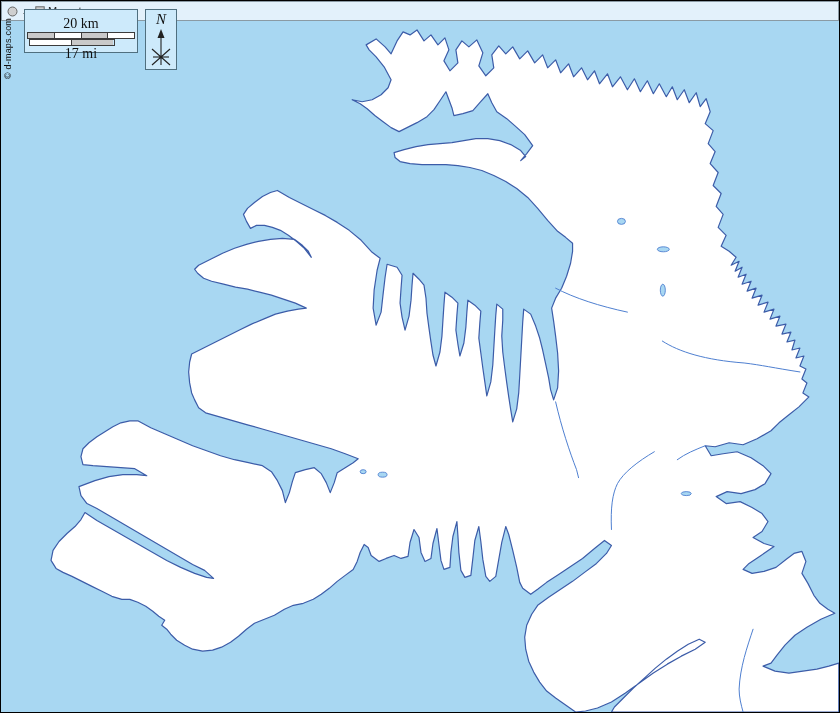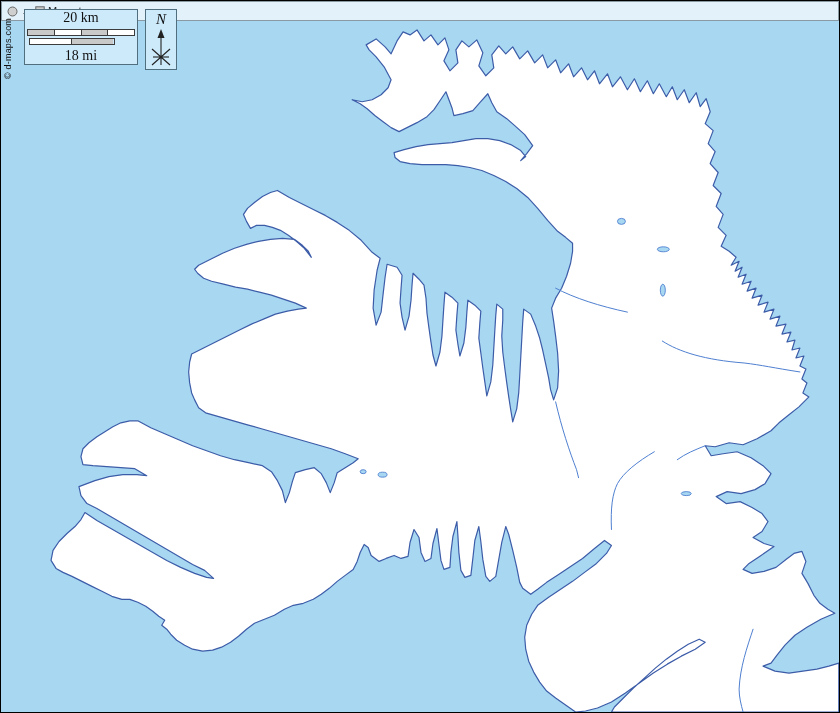--- a/index.html
+++ b/index.html
@@ -6,21 +6,21 @@
   .stage{
     position:relative;width:840px;height:713px;box-sizing:border-box;
     background:#A8D7F2;border:1px solid #000;overflow:hidden;
     font-family:"Liberation Sans",sans-serif;
   }
   .map-svg{position:absolute;left:0;top:0;width:100%;height:100%;}
   .panel{
     position:absolute;background:#CDEAFB;border:1px solid #4F6F7F;
     box-sizing:border-box;
   }
-  .scale-box{left:23px;top:8px;width:114px;height:56px;display:flex;flex-direction:column;align-items:center;justify-content:space-between;padding:0 0;}
+  .scale-box{left:23px;top:8px;width:114px;height:44px;display:flex;flex-direction:column;align-items:center;justify-content:space-between;padding:6px 0;}
   .scale-label{font-family:"Liberation Serif",serif;font-size:14px;color:#111;line-height:16px;}
   .bar{display:flex;border:1px solid #3c3c3c;height:5px;}
   .bar .seg{height:5px;}
   .seg.g{background:#c9c9c9;border-left:1px solid #3c3c3c;}
   .seg.w{background:#ffffff;border-left:1px solid #3c3c3c;}
   .bar .seg:first-child{border-left:none;}
   .north-box{left:144px;top:8px;width:32px;height:61px;display:flex;flex-direction:column;align-items:center;}
   .north-n{font-family:"Liberation Serif",serif;font-style:italic;font-size:15px;color:#111;line-height:15px;margin-top:2px;}
   .merc-box{
     left:199px;top:11px;height:20px;background:#E3F1FB;border:1px solid #8a9aa4;
@@ -49,21 +49,21 @@
     <div class="bar" style="width:106px;">
       <div class="seg g" style="width:26px;"></div>
       <div class="seg w" style="width:26px;"></div>
       <div class="seg g" style="width:26px;"></div>
       <div class="seg w" style="width:26px;"></div>
     </div>
     <div class="bar" style="width:84px;align-self:flex-start;margin-left:4px;">
       <div class="seg w" style="width:41px;"></div>
       <div class="seg g" style="width:41px;"></div>
     </div>
-    <div class="scale-label">18 mi</div>
+    <div class="scale-label">17 mi</div>
   </div>
 
   <div class="panel north-box">
     <div class="north-n">N</div>
     <svg width="30" height="42" viewBox="0 0 30 42" aria-hidden="true">
       <g stroke="#222" stroke-width="1.1" fill="none">
         <line x1="15" y1="38" x2="15" y2="8"></line>
         <line x1="6" y1="22" x2="24" y2="38"></line>
         <line x1="6" y1="38" x2="24" y2="22"></line>
         <line x1="7" y1="30" x2="23" y2="30"></line>

